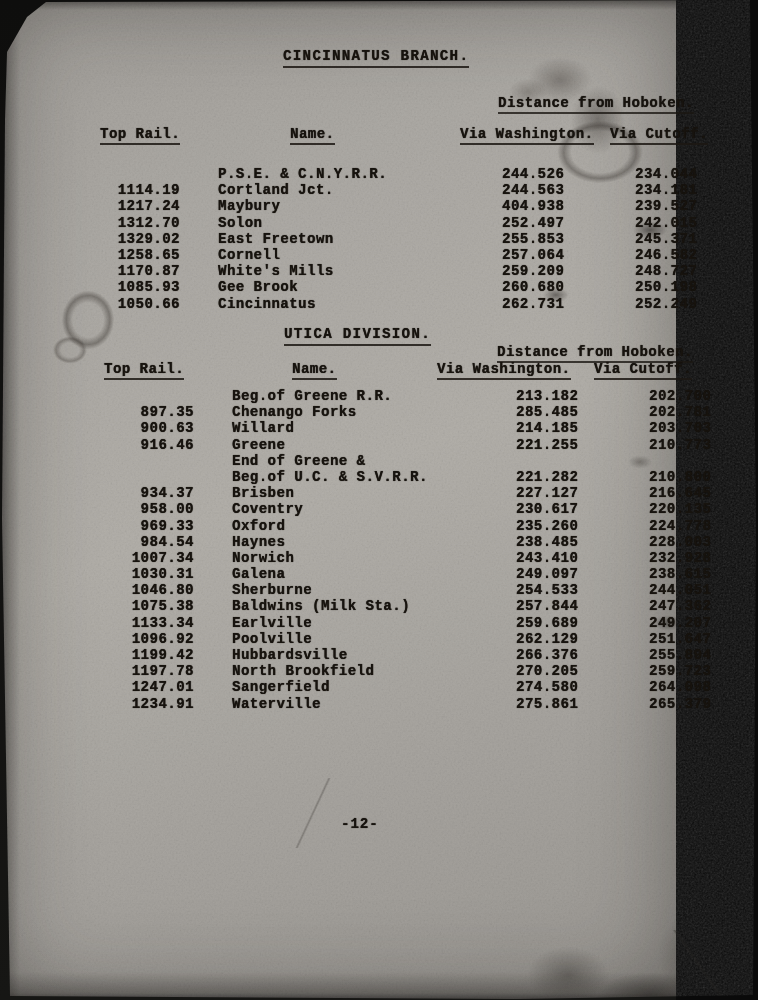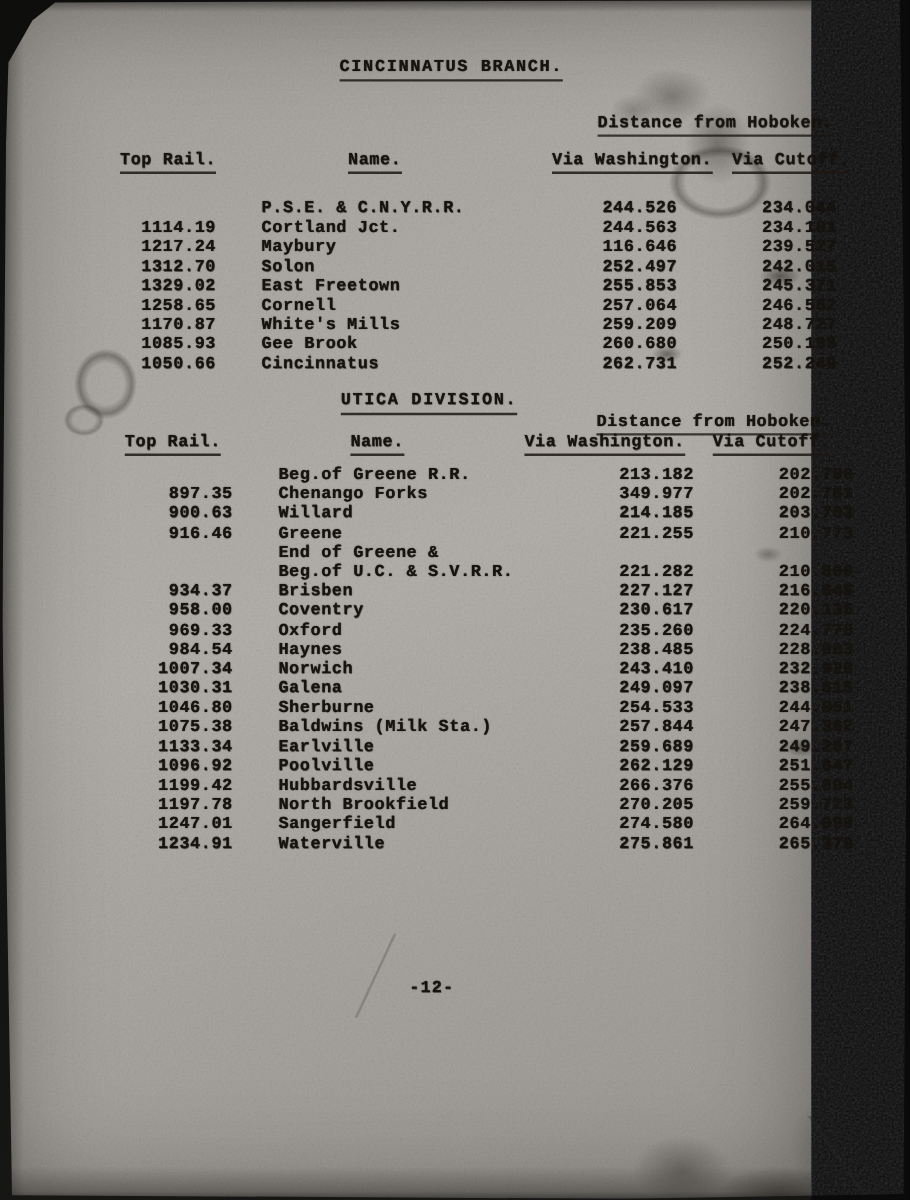--- a/index.html
+++ b/index.html
@@ -101,21 +101,21 @@
           </div>
           <div class="row">
             <span class="cell c-toprail">1114.19</span>
             <span class="cell c-name">Cortland Jct.</span>
             <span class="cell c-wash">244.563</span>
             <span class="cell c-cutoff">234.181</span>
           </div>
           <div class="row">
             <span class="cell c-toprail">1217.24</span>
             <span class="cell c-name">Maybury</span>
-            <span class="cell c-wash">116.646</span>
+            <span class="cell c-wash">404.938</span>
             <span class="cell c-cutoff">239.527</span>
           </div>
           <div class="row">
             <span class="cell c-toprail">1312.70</span>
             <span class="cell c-name">Solon</span>
             <span class="cell c-wash">252.497</span>
             <span class="cell c-cutoff">242.015</span>
           </div>
           <div class="row">
             <span class="cell c-toprail">1329.02</span>
@@ -160,21 +160,21 @@
       <div class="rows tw">
           <div class="row">
             <span class="cell c-toprail"></span>
             <span class="cell c-name">Beg.of Greene R.R.</span>
             <span class="cell c-wash">213.182</span>
             <span class="cell c-cutoff">202.700</span>
           </div>
           <div class="row">
             <span class="cell c-toprail">897.35</span>
             <span class="cell c-name">Chenango Forks</span>
-            <span class="cell c-wash">349.977</span>
+            <span class="cell c-wash">285.485</span>
             <span class="cell c-cutoff">202.781</span>
           </div>
           <div class="row">
             <span class="cell c-toprail">900.63</span>
             <span class="cell c-name">Willard</span>
             <span class="cell c-wash">214.185</span>
             <span class="cell c-cutoff">203.703</span>
           </div>
           <div class="row">
             <span class="cell c-toprail">916.46</span>

